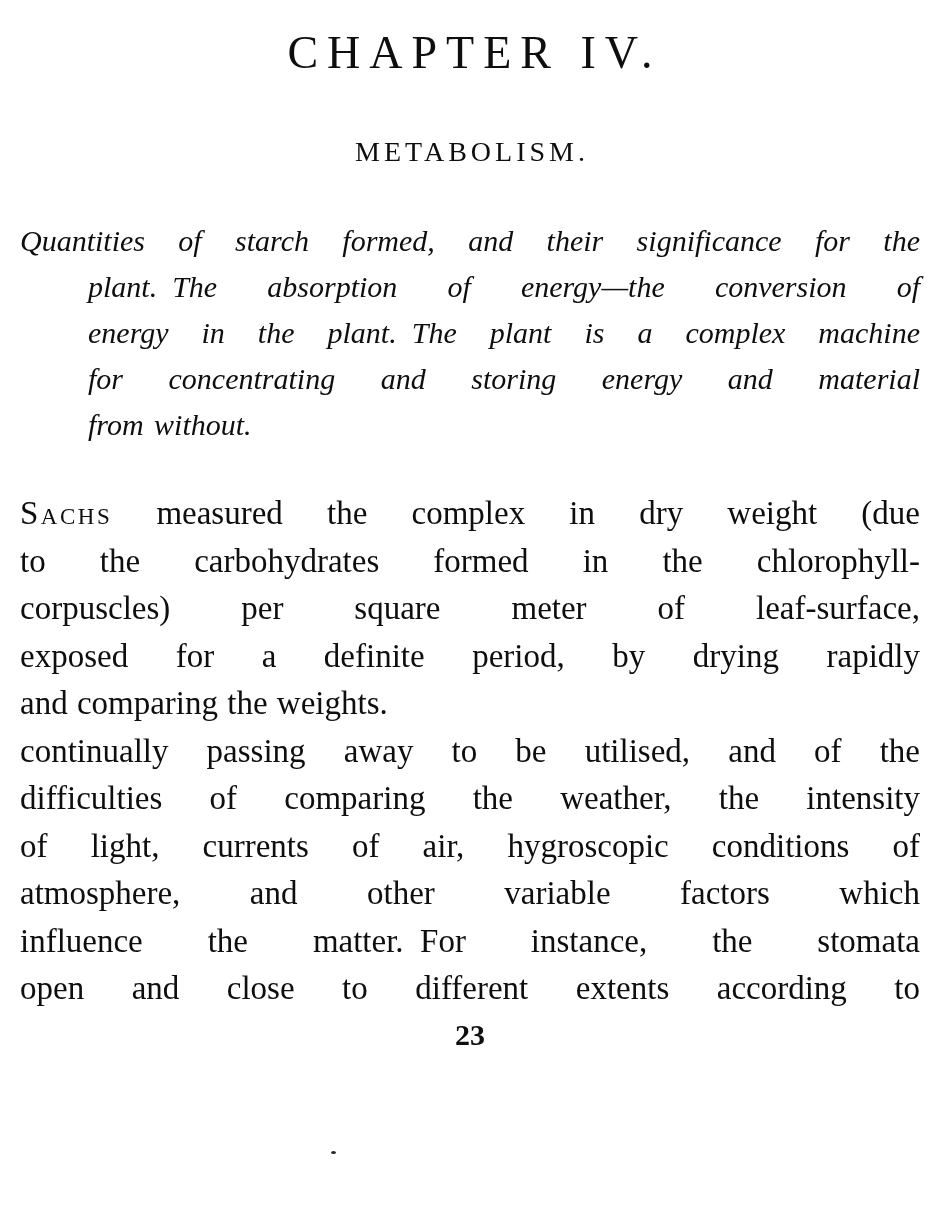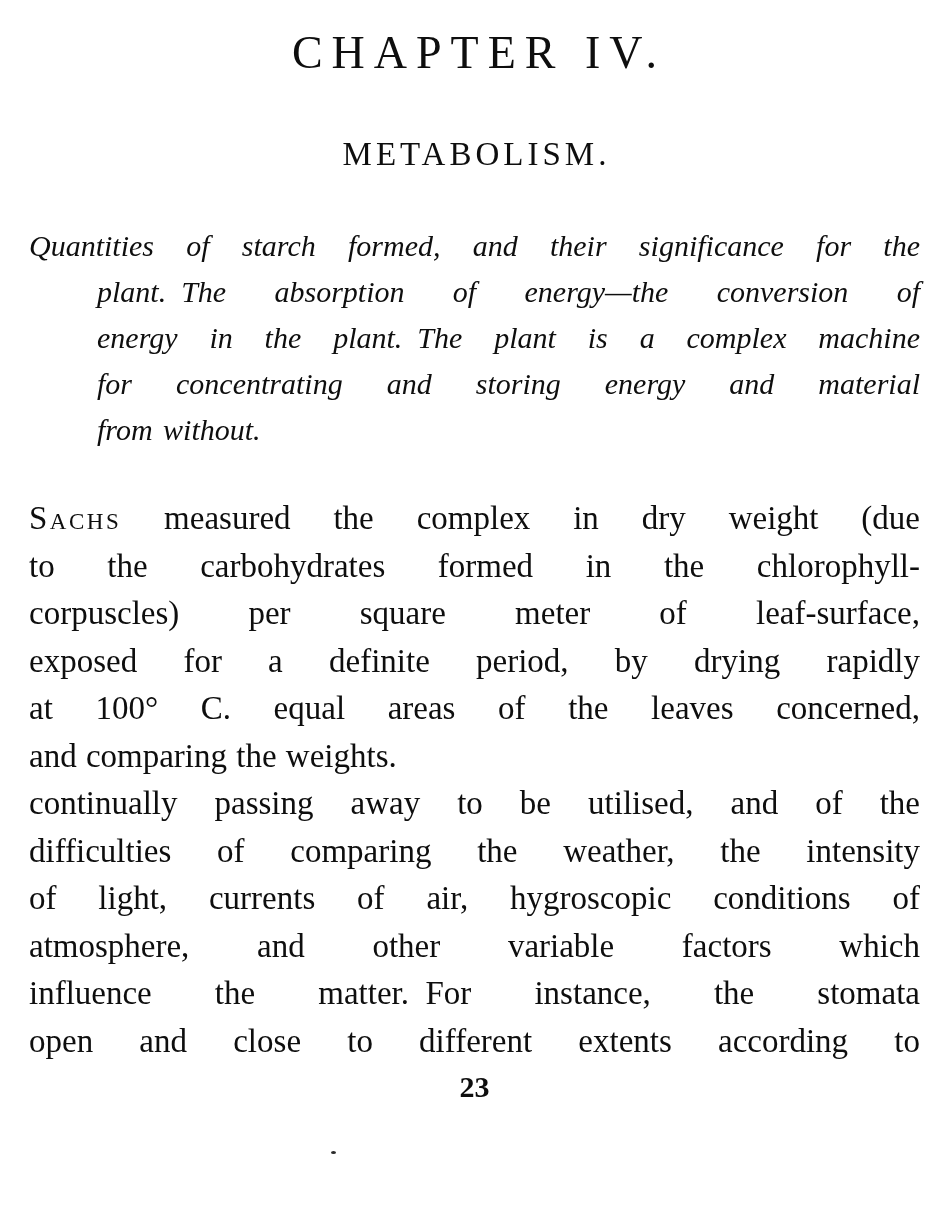--- a/index.html
+++ b/index.html
@@ -11,37 +11,37 @@
     width: 947px;
     height: 1209px;
     overflow: hidden;
     color: #0e0e0e;
     font-family: "Liberation Serif", "DejaVu Serif", serif;
     position: relative;
   }
   .page {
     box-sizing: border-box;
     height: 100%;
-    padding: 30px 27px 0 29px;
+    padding: 30px 27px 0 20px;
     position: relative;
   }
   .chapter-title {
     margin: 0;
     text-align: center;
     font-size: 46px;
     line-height: 1;
     font-weight: 400;
     letter-spacing: 9px;
     padding-left: 9px; 
     white-space: nowrap;
   }
   .section-title {
     margin: 62px 0 0 0;
     text-align: center;
-    font-size: 33px;
+    font-size: 28px;
     line-height: 1;
     font-weight: 400;
     letter-spacing: 4px;
     padding-left: 4px;
     white-space: nowrap;
   }
   .summary {
     margin-top: 52px;
     font-style: italic;
     font-size: 30px;
@@ -108,21 +108,20 @@
 
   <div class="body-text">
 
     <div>
       <div class="line">
         <span class="lead-smallcaps">Sachs</span><span> measured the complex in dry weight (due</span>
       </div>
       <div class="line">to the carbohydrates formed in the chlorophyll-</div>
       <div class="line">corpuscles) per square meter of leaf-surface,</div>
       <div class="line">exposed for a definite period, by drying rapidly</div>
-      <div class="line">at 100° C. equal areas of the leaves concerned,</div>
       <div class="line no-stretch">and comparing the weights.</div>
     </div>
 
     <div>
       <div class="line">continually passing away to be utilised, and of the</div>
       <div class="line">difficulties of comparing the weather, the intensity</div>
       <div class="line">of light, currents of air, hygroscopic conditions of</div>
       <div class="line">atmosphere, and other variable factors which</div>
       <div class="line">influence the matter. For instance, the stomata</div>
       <div class="line">open and close to different extents according to</div>

